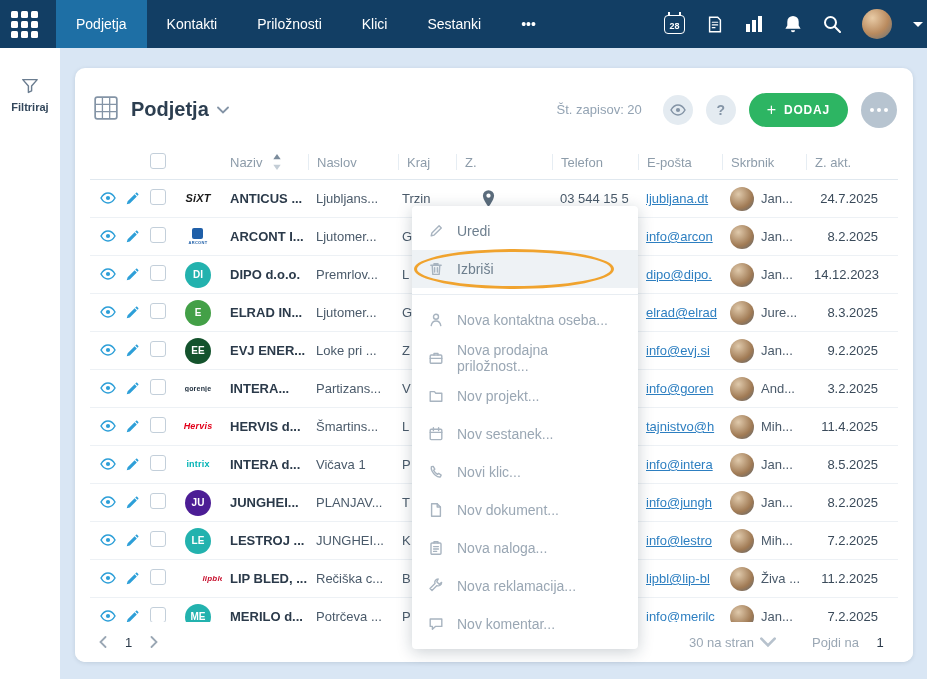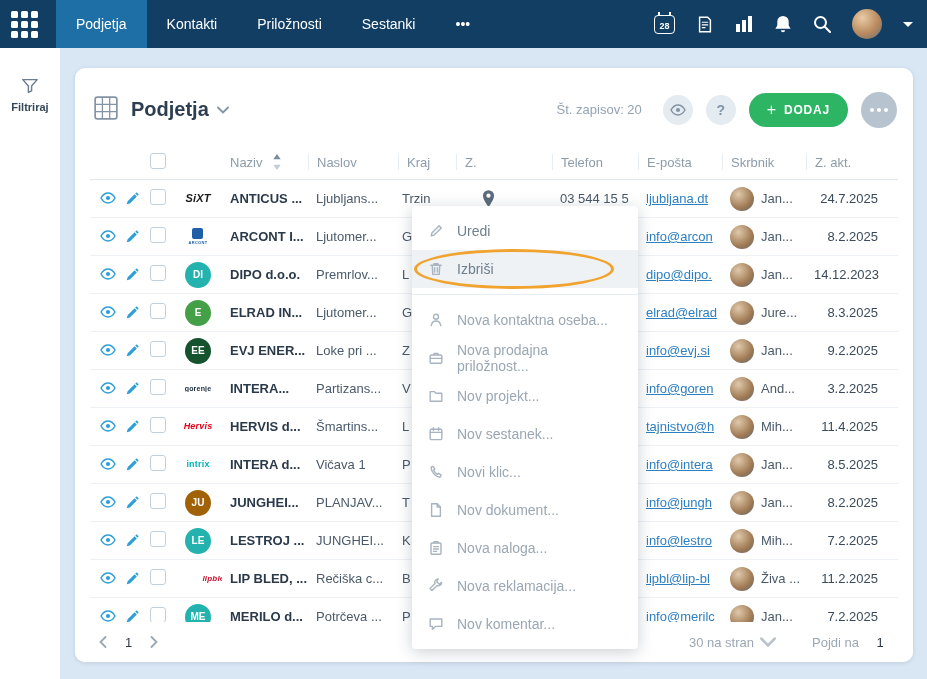--- a/index.html
+++ b/index.html
@@ -7,21 +7,21 @@
   body{font-family:"Liberation Sans",sans-serif;background:var(--page-bg,#d9e6f4);position:relative}
 
   
   .navbar{position:absolute;top:0;left:0;right:0;height:48px;background:var(--navbar-bg,#123e64);display:flex;align-items:center;z-index:50}
   .apps-btn{width:48px;height:48px;display:flex;align-items:center;justify-content:center;cursor:pointer;flex:none}
   .apps-grid{display:grid;grid-template-columns:repeat(3,7px);grid-gap:3px}
   .apps-grid i{width:7px;height:7px;background:#fff;border-radius:1.5px}
   .nav-tabs{display:flex;height:48px;margin-left:8px}
   .nav-tab{padding:0 20px;line-height:48px;color:#fff;font-size:14px;cursor:pointer;white-space:nowrap}
   .nav-tab.active{background:var(--active-tab-bg,#1e6fa5)}
-  .nav-right{margin-left:auto;display:flex;align-items:center;gap:21px;padding-right:14px;color:#fff}
+  .nav-right{margin-left:auto;display:flex;align-items:center;gap:21px;padding-right:4px;color:#fff}
   .nav-ic{display:flex;align-items:center;justify-content:center;color:#fff;cursor:pointer}
   .nav-ic svg{display:block}
   .cal-icon{width:21px;height:19px;border:1.7px solid #fff;border-radius:4px;position:relative;display:flex;align-items:flex-end;justify-content:center;cursor:pointer}
   .cal-icon:before,.cal-icon:after{content:"";position:absolute;top:-4px;width:2px;height:4px;background:#fff}
   .cal-icon:before{left:3px}.cal-icon:after{right:3px}
   .cal-num{color:#fff;font-size:9px;font-weight:bold;line-height:1;padding-bottom:2px}
   .nav-avatar{width:30px;height:30px;border-radius:50%;background:radial-gradient(circle at 35% 30%,#e8cba6 0%,#b98a5e 55%,#5f707c 100%);cursor:pointer;flex:none}
   .nav-caret{width:0;height:0;border-left:5px solid transparent;border-right:5px solid transparent;border-top:5px solid #fff;cursor:pointer}
 
   
@@ -102,20 +102,21 @@
         <i></i>
         <i></i>
         <i></i>
         <i></i>
       </div>
   </div>
   <div class="nav-tabs">
       <div class="nav-tab active">Podjetja</div>
       <div class="nav-tab">Kontakti</div>
       <div class="nav-tab">Priložnosti</div>
+      <div class="nav-tab">Klici</div>
       <div class="nav-tab">Sestanki</div>
       <div class="nav-tab">•••</div>
     </div>
   <div class="nav-right">
     <div class="cal-icon">
       <span class="cal-num">28</span>
     </div>
     <span class="nav-ic">
         <svg viewBox="0 0 20 20" width="18" height="19">
           <path d="M4 2h9l3 3v13H4z" fill="none" stroke="currentColor" stroke-width="1.6"></path>
@@ -478,21 +479,21 @@
               </svg>
             </span>
       <span class="act">
               <svg viewBox="0 0 16 16" width="14" height="14">
                 <path fill="currentColor" d="M2 14l1-3.5 8-8L13.5 5l-8 8L2 14zM11.7 1.8l2.5 2.5 1-1c.3-.3.3-.8 0-1.1L13.9.9c-.3-.3-.8-.3-1.1 0l-1.1.9z"></path>
               </svg>
             </span>
     </div>
     <div class="cell" style="padding-left:4px"><span class="checkbox"></span></div>
     <div class="cell cell-logo">
-            <span class="logo-circle" style="background:#a16207">JU</span>
+            <span class="logo-circle" style="background:#4c1d95">JU</span>
           </div>
     <div class="cell cell-naziv">JUNGHEI...</div>
     <div class="cell">PLANJAV...</div>
     <div class="cell cell-kraj">T</div>
     <div class="cell cell-z"></div>
     <div class="cell"></div>
     <div class="cell cell-email"><a>info@jungh</a></div>
     <div class="cell cell-skrbnik">
       <span class="avatar"></span>
       <span>Jan...</span>

